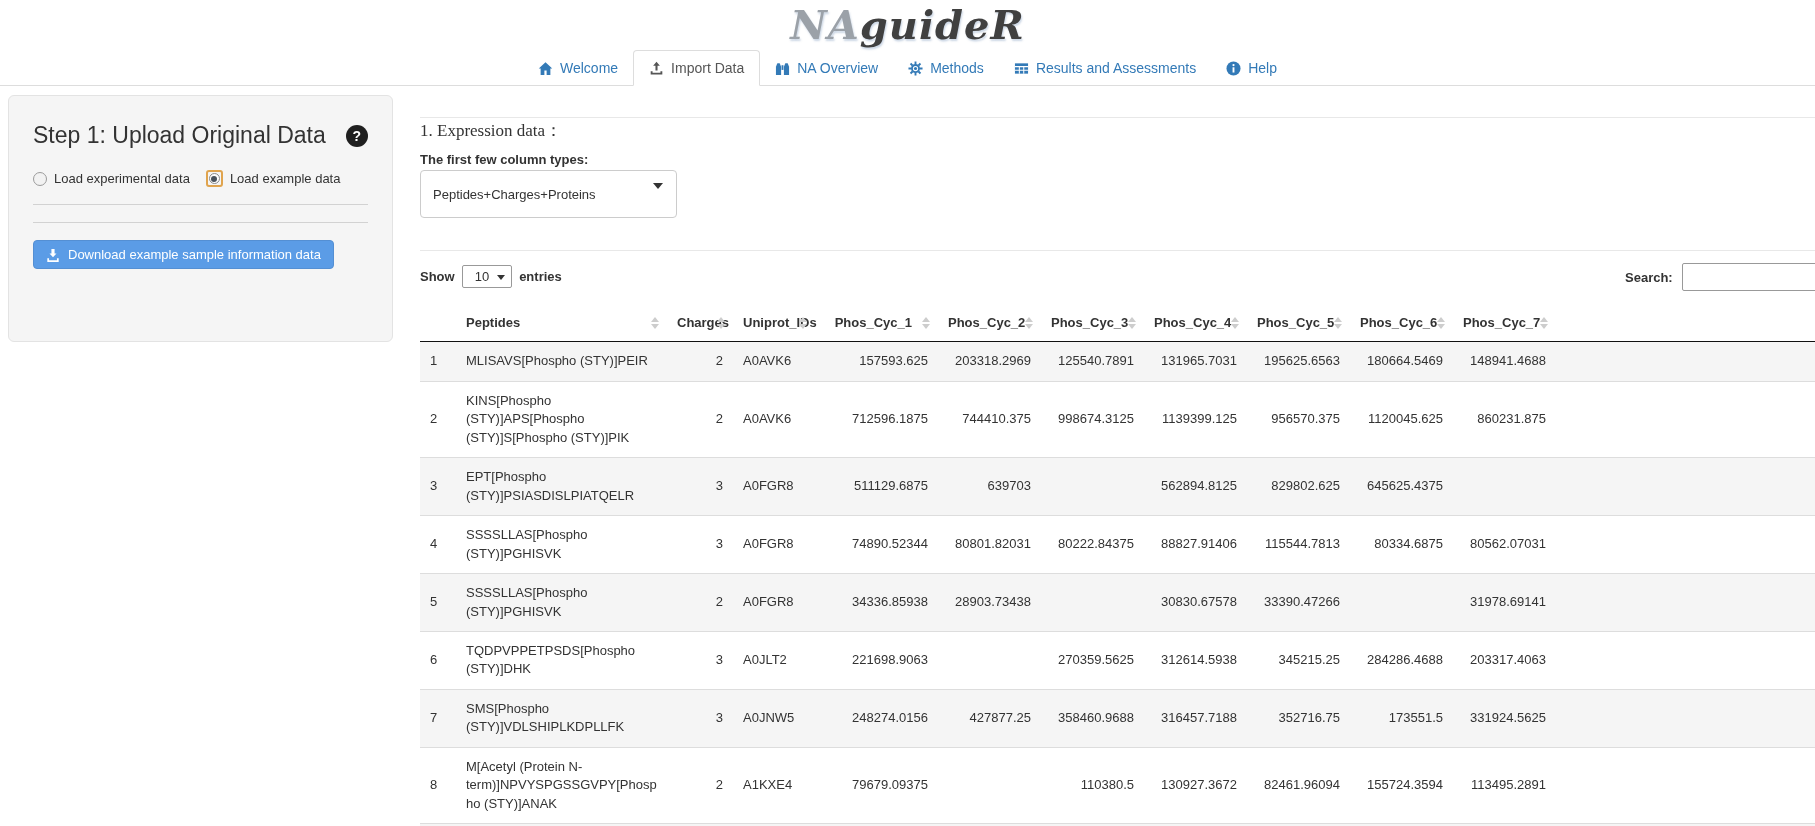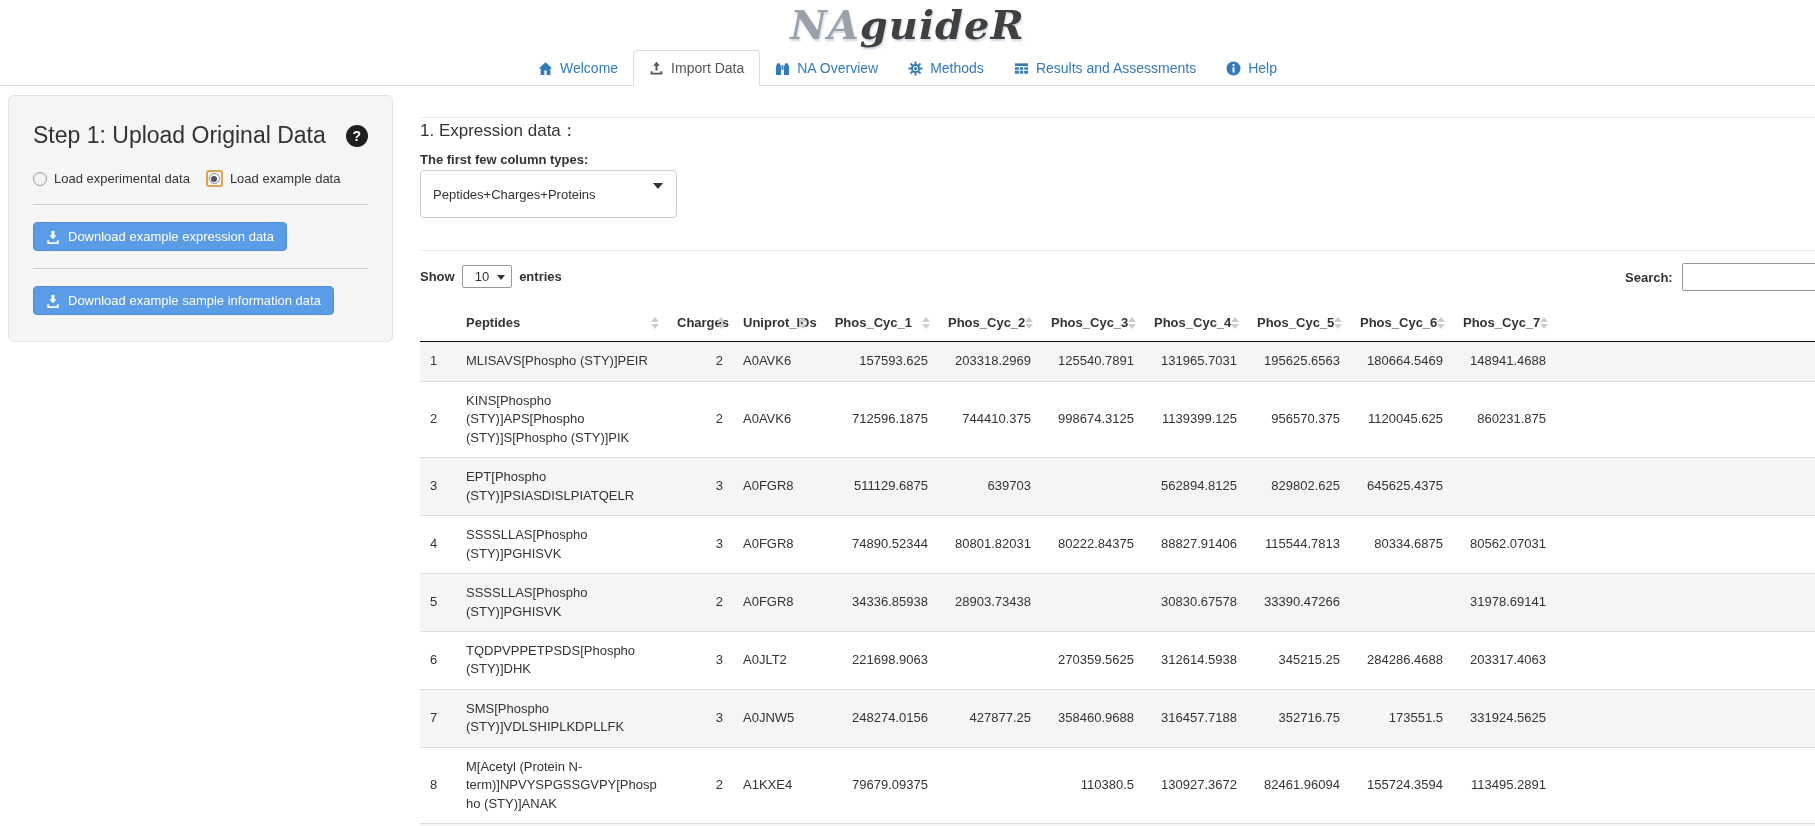--- a/index.html
+++ b/index.html
@@ -45,21 +45,21 @@
   .radio-dot { width: 6px; height: 6px; border-radius: 50%; background: #49525c; }
   .side-hr { border: none; border-top: 1px solid #d2d2d2; margin: 17px 0; }
   .dl-btn { display: inline-flex; align-items: center; gap: 8px; background: #5b9ce6;
             border: 1px solid #548fd3; border-radius: 4px; color: #fff; font-size: 13px;
             padding: 6px 12px; cursor: pointer; font-family: inherit; }
   .dl-btn svg { width: 14px; height: 14px; fill: #fff; }
   
   .main { position: absolute; left: 420px; top: 95px; width: 1590px; }
   .hr-light { position: absolute; left: 0; width: 100%; border: none; border-top: 1px solid #e8e8e8; }
   .hr1 { top: 22px; } .hr2 { top: 155px; }
-  .section-title { position: absolute; top: 24px; left: 0; font-size: 17px; color: #333; }
+  .section-title { position: absolute; top: 24px; left: 0; font-size: 17px; color: #333; font-family: Liberation Serif, serif; }
   .coltypes-label { position: absolute; top: 57px; left: 0; font-size: 13px; font-weight: bold; }
   .sel-box { position: absolute; top: 75px; left: 0; width: 257px; height: 48px;
              background: #fff; border: 1px solid #ccc; border-radius: 4px;
              display: flex; align-items: center; padding: 0 30px 0 12px; cursor: pointer; color: #333; }
   .sel-caret { position: absolute; right: 13px; top: 12px; width: 0; height: 0;
                border-left: 5px solid transparent; border-right: 5px solid transparent;
                border-top: 6px solid #333; }
   .show-group { position: absolute; top: 170px; left: 0; display: flex; align-items: center;
                 gap: 7px; font-weight: bold; }
   .len-select { position: relative; border: 1px solid #999; border-radius: 2px; background: #fff;
@@ -162,27 +162,20 @@
       <span class="radio-opt">
         <span class="radio-ring">
             <span class="radio-on">
               <span class="radio-dot"></span>
             </span>
           </span>
         <span>Load example data</span>
       </span>
     </div>
     <hr class="side-hr">
-    <button class="dl-btn">
-      <svg viewBox="0 0 16 16">
-          <path d="M6.2 1h3.6v5.2H12L8 10.6 4 6.2h2.2V1z"></path>
-          <path d="M1.5 11.6h2v2.4h9v-2.4h2V16h-13v-4.4z"></path>
-        </svg>
-      <span>Download example expression data</span>
-    </button>
     <hr class="side-hr">
     <button class="dl-btn">
       <svg viewBox="0 0 16 16">
           <path d="M6.2 1h3.6v5.2H12L8 10.6 4 6.2h2.2V1z"></path>
           <path d="M1.5 11.6h2v2.4h9v-2.4h2V16h-13v-4.4z"></path>
         </svg>
       <span>Download example sample information data</span>
     </button>
   </div>
 

